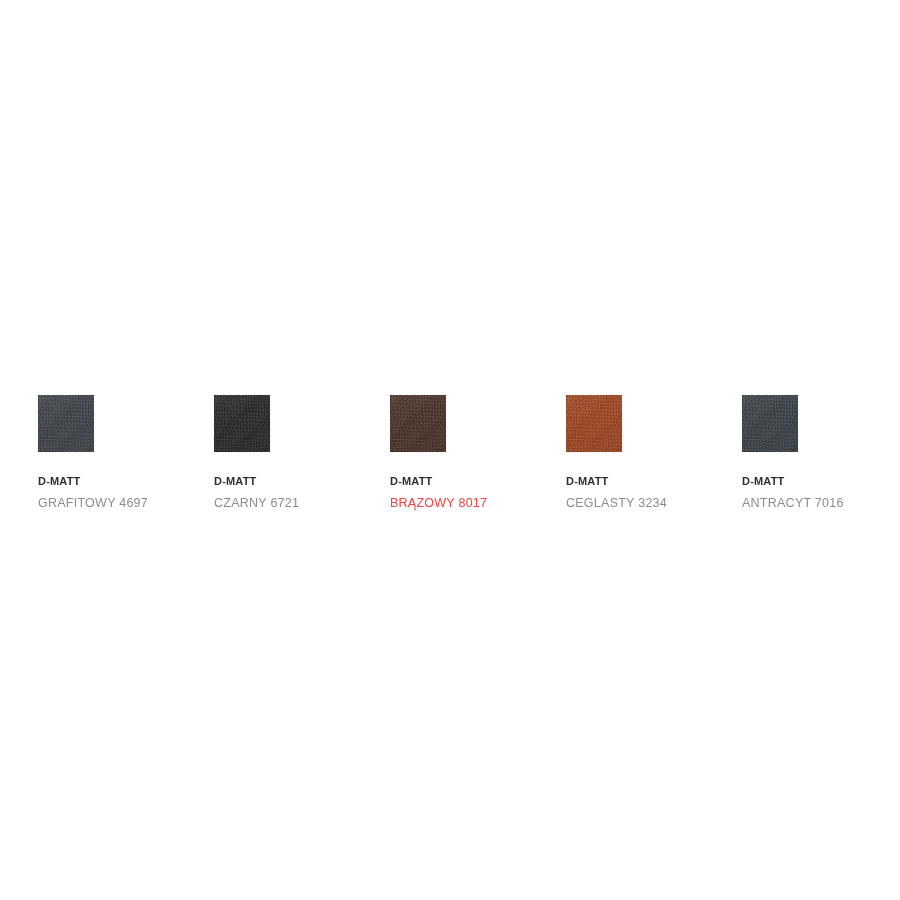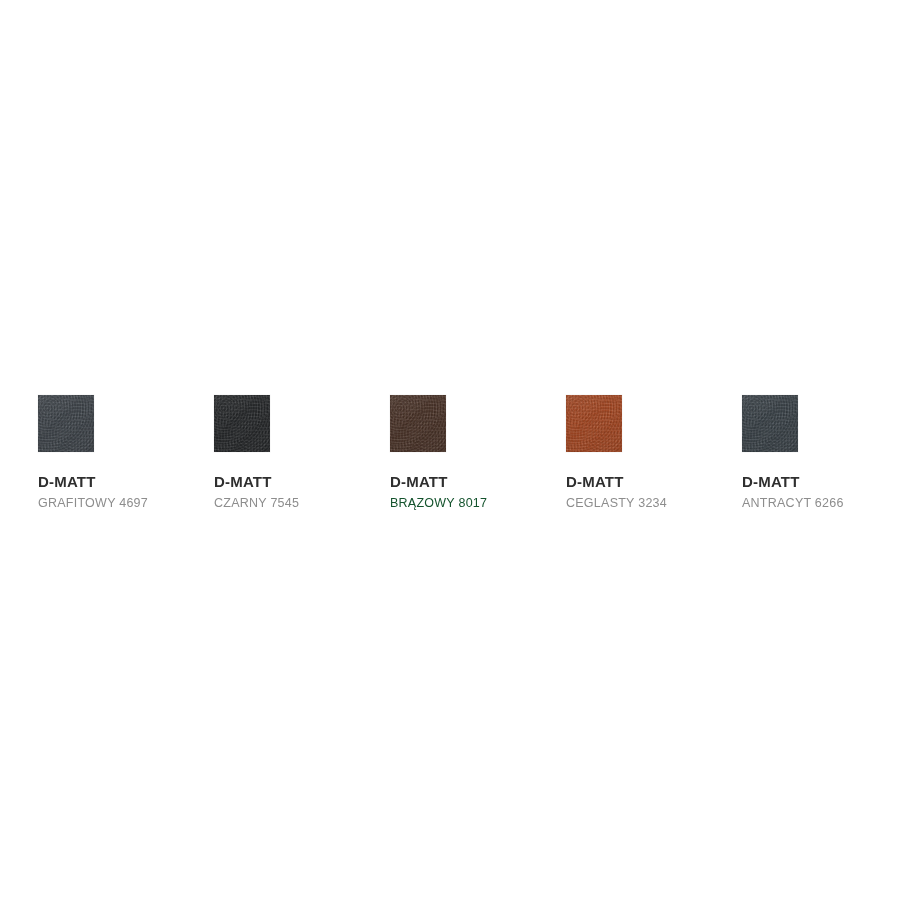--- a/index.html
+++ b/index.html
@@ -86,21 +86,21 @@
   }
 
   .swatch-labels {
     margin-top: 22px;
     display: flex;
     flex-direction: column;
     align-items: flex-start;
   }
 
   .swatch-brand {
-    font-size: 15px;
+    font-size: 11px;
     font-weight: bold;
     color: #2f2f2f;
     letter-spacing: 0.2px;
     line-height: 15px;
     white-space: nowrap;
   }
 
   .swatch-name {
     margin-top: 7px;
     font-size: 12.5px;
@@ -121,41 +121,41 @@
     <div class="swatch-labels">
       <div class="swatch-brand" style="color: rgb(47, 47, 47);">D-MATT</div>
       <div class="swatch-name" style="color: rgb(141, 141, 141);">GRAFITOWY 4697</div>
     </div>
   </div>
 
   <div class="swatch-card">
     <div class="swatch-chip" style="background-color: rgb(38, 40, 42);"></div>
     <div class="swatch-labels">
       <div class="swatch-brand" style="color: rgb(47, 47, 47);">D-MATT</div>
-      <div class="swatch-name" style="color: rgb(141, 141, 141);">CZARNY 7545</div>
+      <div class="swatch-name" style="color: rgb(141, 141, 141);">CZARNY 6721</div>
     </div>
   </div>
 
   <div class="swatch-card">
     <div class="swatch-chip" style="background-color: rgb(74, 51, 40);"></div>
     <div class="swatch-labels">
       <div class="swatch-brand" style="color: rgb(47, 47, 47);">D-MATT</div>
-      <div class="swatch-name" style="color: #14532d;">BRĄZOWY 8017</div>
+      <div class="swatch-name" style="color: #ef4444;">BRĄZOWY 8017</div>
     </div>
   </div>
 
   <div class="swatch-card">
     <div class="swatch-chip" style="background-color: rgb(164, 71, 34);"></div>
     <div class="swatch-labels">
       <div class="swatch-brand" style="color: rgb(47, 47, 47);">D-MATT</div>
       <div class="swatch-name" style="color: rgb(141, 141, 141);">CEGLASTY 3234</div>
     </div>
   </div>
 
   <div class="swatch-card">
     <div class="swatch-chip" style="background-color: rgb(58, 66, 72);"></div>
     <div class="swatch-labels">
       <div class="swatch-brand" style="color: rgb(47, 47, 47);">D-MATT</div>
-      <div class="swatch-name" style="color: rgb(141, 141, 141);">ANTRACYT 6266</div>
+      <div class="swatch-name" style="color: rgb(141, 141, 141);">ANTRACYT 7016</div>
     </div>
   </div>
 
 </div>
 
 </body></html>

